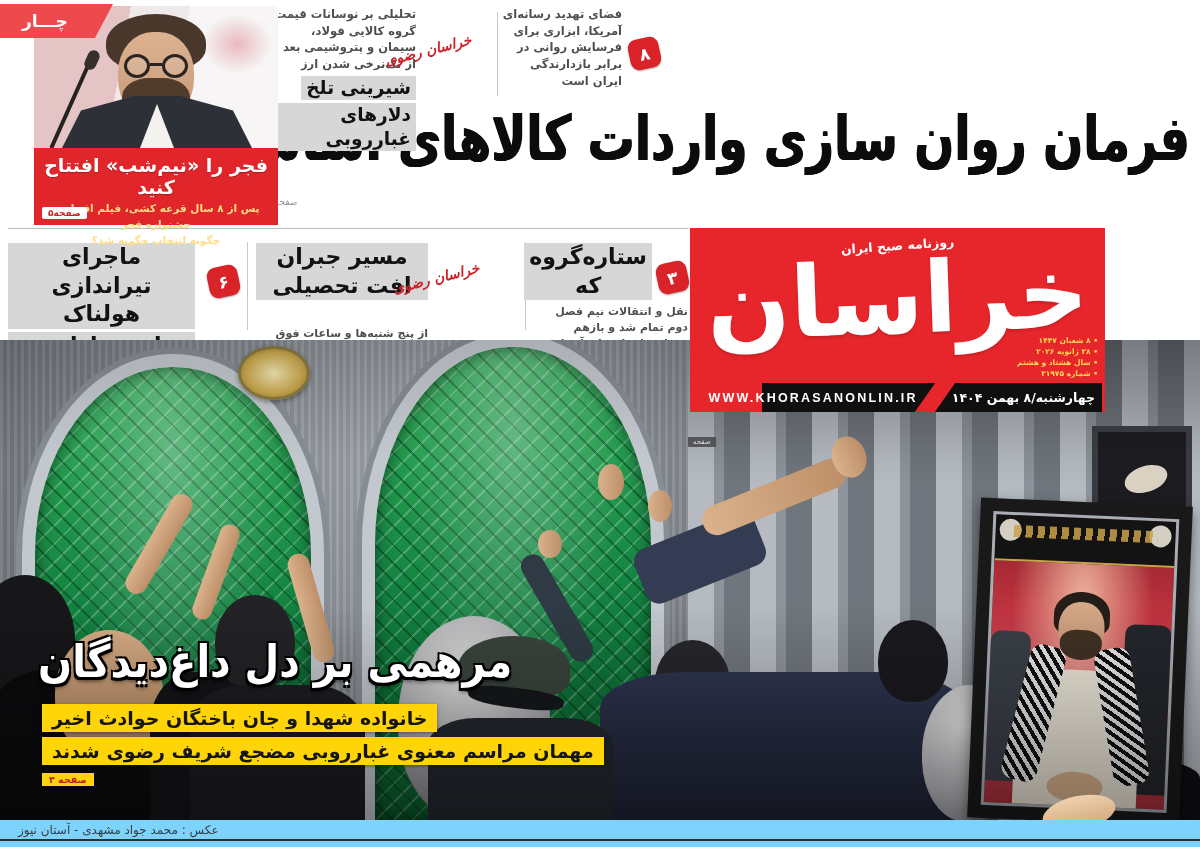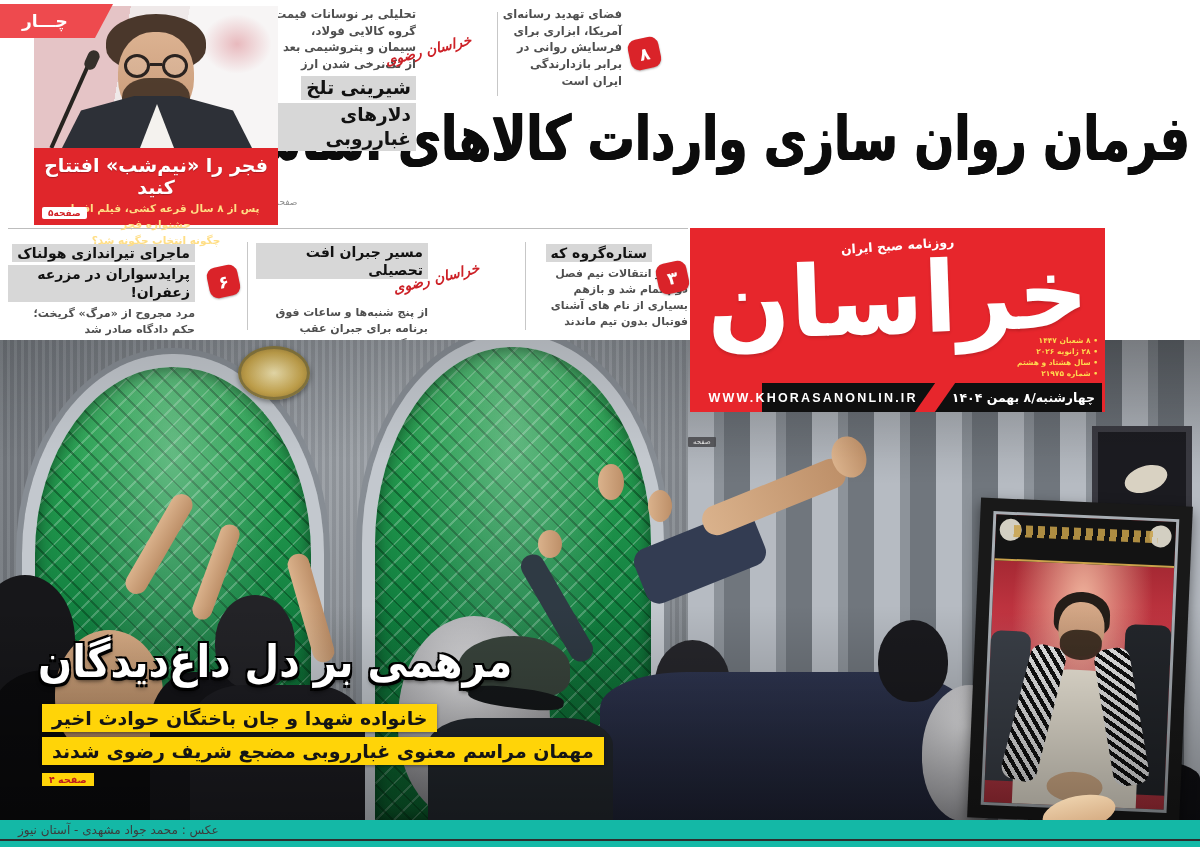--- a/index.html
+++ b/index.html
@@ -52,21 +52,21 @@
   .col { position:absolute; }
   .badge { position:absolute; right:0; width:31px; height:31px; background:#da2329; border-radius:9px;
     transform:rotate(-12deg); display:flex; align-items:center; justify-content:center;
     color:#fff; font-weight:bold; font-size:17px; box-shadow:0 1px 2px rgba(0,0,0,.3); }
   .kr-logo { position:absolute; right:2px; color:#cd2127; font-weight:bold; font-style:italic; font-size:14px;
     transform:rotate(-14deg); white-space:nowrap; }
   .teaser { font-size:11.5px; font-weight:bold; color:#4f4f4f; line-height:1.45; text-align:right; }
   .hl div { text-align:right; margin-top:3px; }
   .hl span { display:inline-block; background:#d7d7d7; color:#121212; font-weight:bold; padding:0 5px; line-height:1.3; }
   .hl-lg span { font-size:18.5px; }
-  .hl-md span { font-size:14px; }
+  .hl-md span { font-size:22px;text-align:center; }
   .hr-strip { top:228px; left:8px; width:680px; height:1px; background:#bdbdbd; }
 
   
   .masthead { left:690px; top:228px; width:415px; height:184px; background:#e7262c; z-index:4; overflow:visible; }
   .tagline { position:absolute; top:10px; left:0; width:100%; text-align:center; color:#fff; font-weight:bold;
     font-size:12.5px; transform:rotate(-4deg); letter-spacing:1px; }
   .mast-logo { position:absolute; top:18px; left:0; width:100%; text-align:center; color:#fff; font-weight:bold;
     font-size:98px; line-height:1.1; transform:rotate(-2deg); text-shadow:0 2px 3px rgba(0,0,0,.15); }
   .mast-dates { position:absolute; right:7px; bottom:33px; text-align:right; font-size:7.5px; line-height:11px;
     color:#ffd94f; font-weight:bold; z-index:2; }
@@ -144,21 +144,21 @@
   .story-sub { position:absolute; z-index:3; background:#ffd408; color:#151515; font-weight:bold; font-size:19px;
     padding:3px 10px; white-space:nowrap; box-shadow:0 1px 3px rgba(0,0,0,.4); }
   .story-sub1 { left:42px; top:364px; }
   .story-sub2 { left:42px; top:397px; }
   .story-chip { position:absolute; left:42px; top:433px; z-index:3; background:#ffd408; color:#c01d1d;
     font-weight:bold; font-size:9.5px; padding:1px 7px; }
   .photo-tag { position:absolute; left:688px; top:97px; z-index:3; background:rgba(70,70,74,.85); color:#e3e3e3;
     font-size:7px; padding:1px 5px; border-radius:1px; }
 
   
-  .footer { left:0; top:820px; width:1200px; height:27px; background:#14b8a6; z-index:5; }
+  .footer { left:0; top:820px; width:1200px; height:27px; background:#7dd3fc; z-index:5; }
   .credit { position:absolute; left:18px; top:3px; font-size:12px; color:#3c3c3c; direction:rtl; }
   .bottom-rule { position:absolute; left:0; top:19px; width:1200px; height:2px; background:#2e2e2e; }
 </style>
 </head>
 <body>
 
 <div id="canvas">
 
   <div class="abs photo">
     <div class="arch arch-left"></div>

